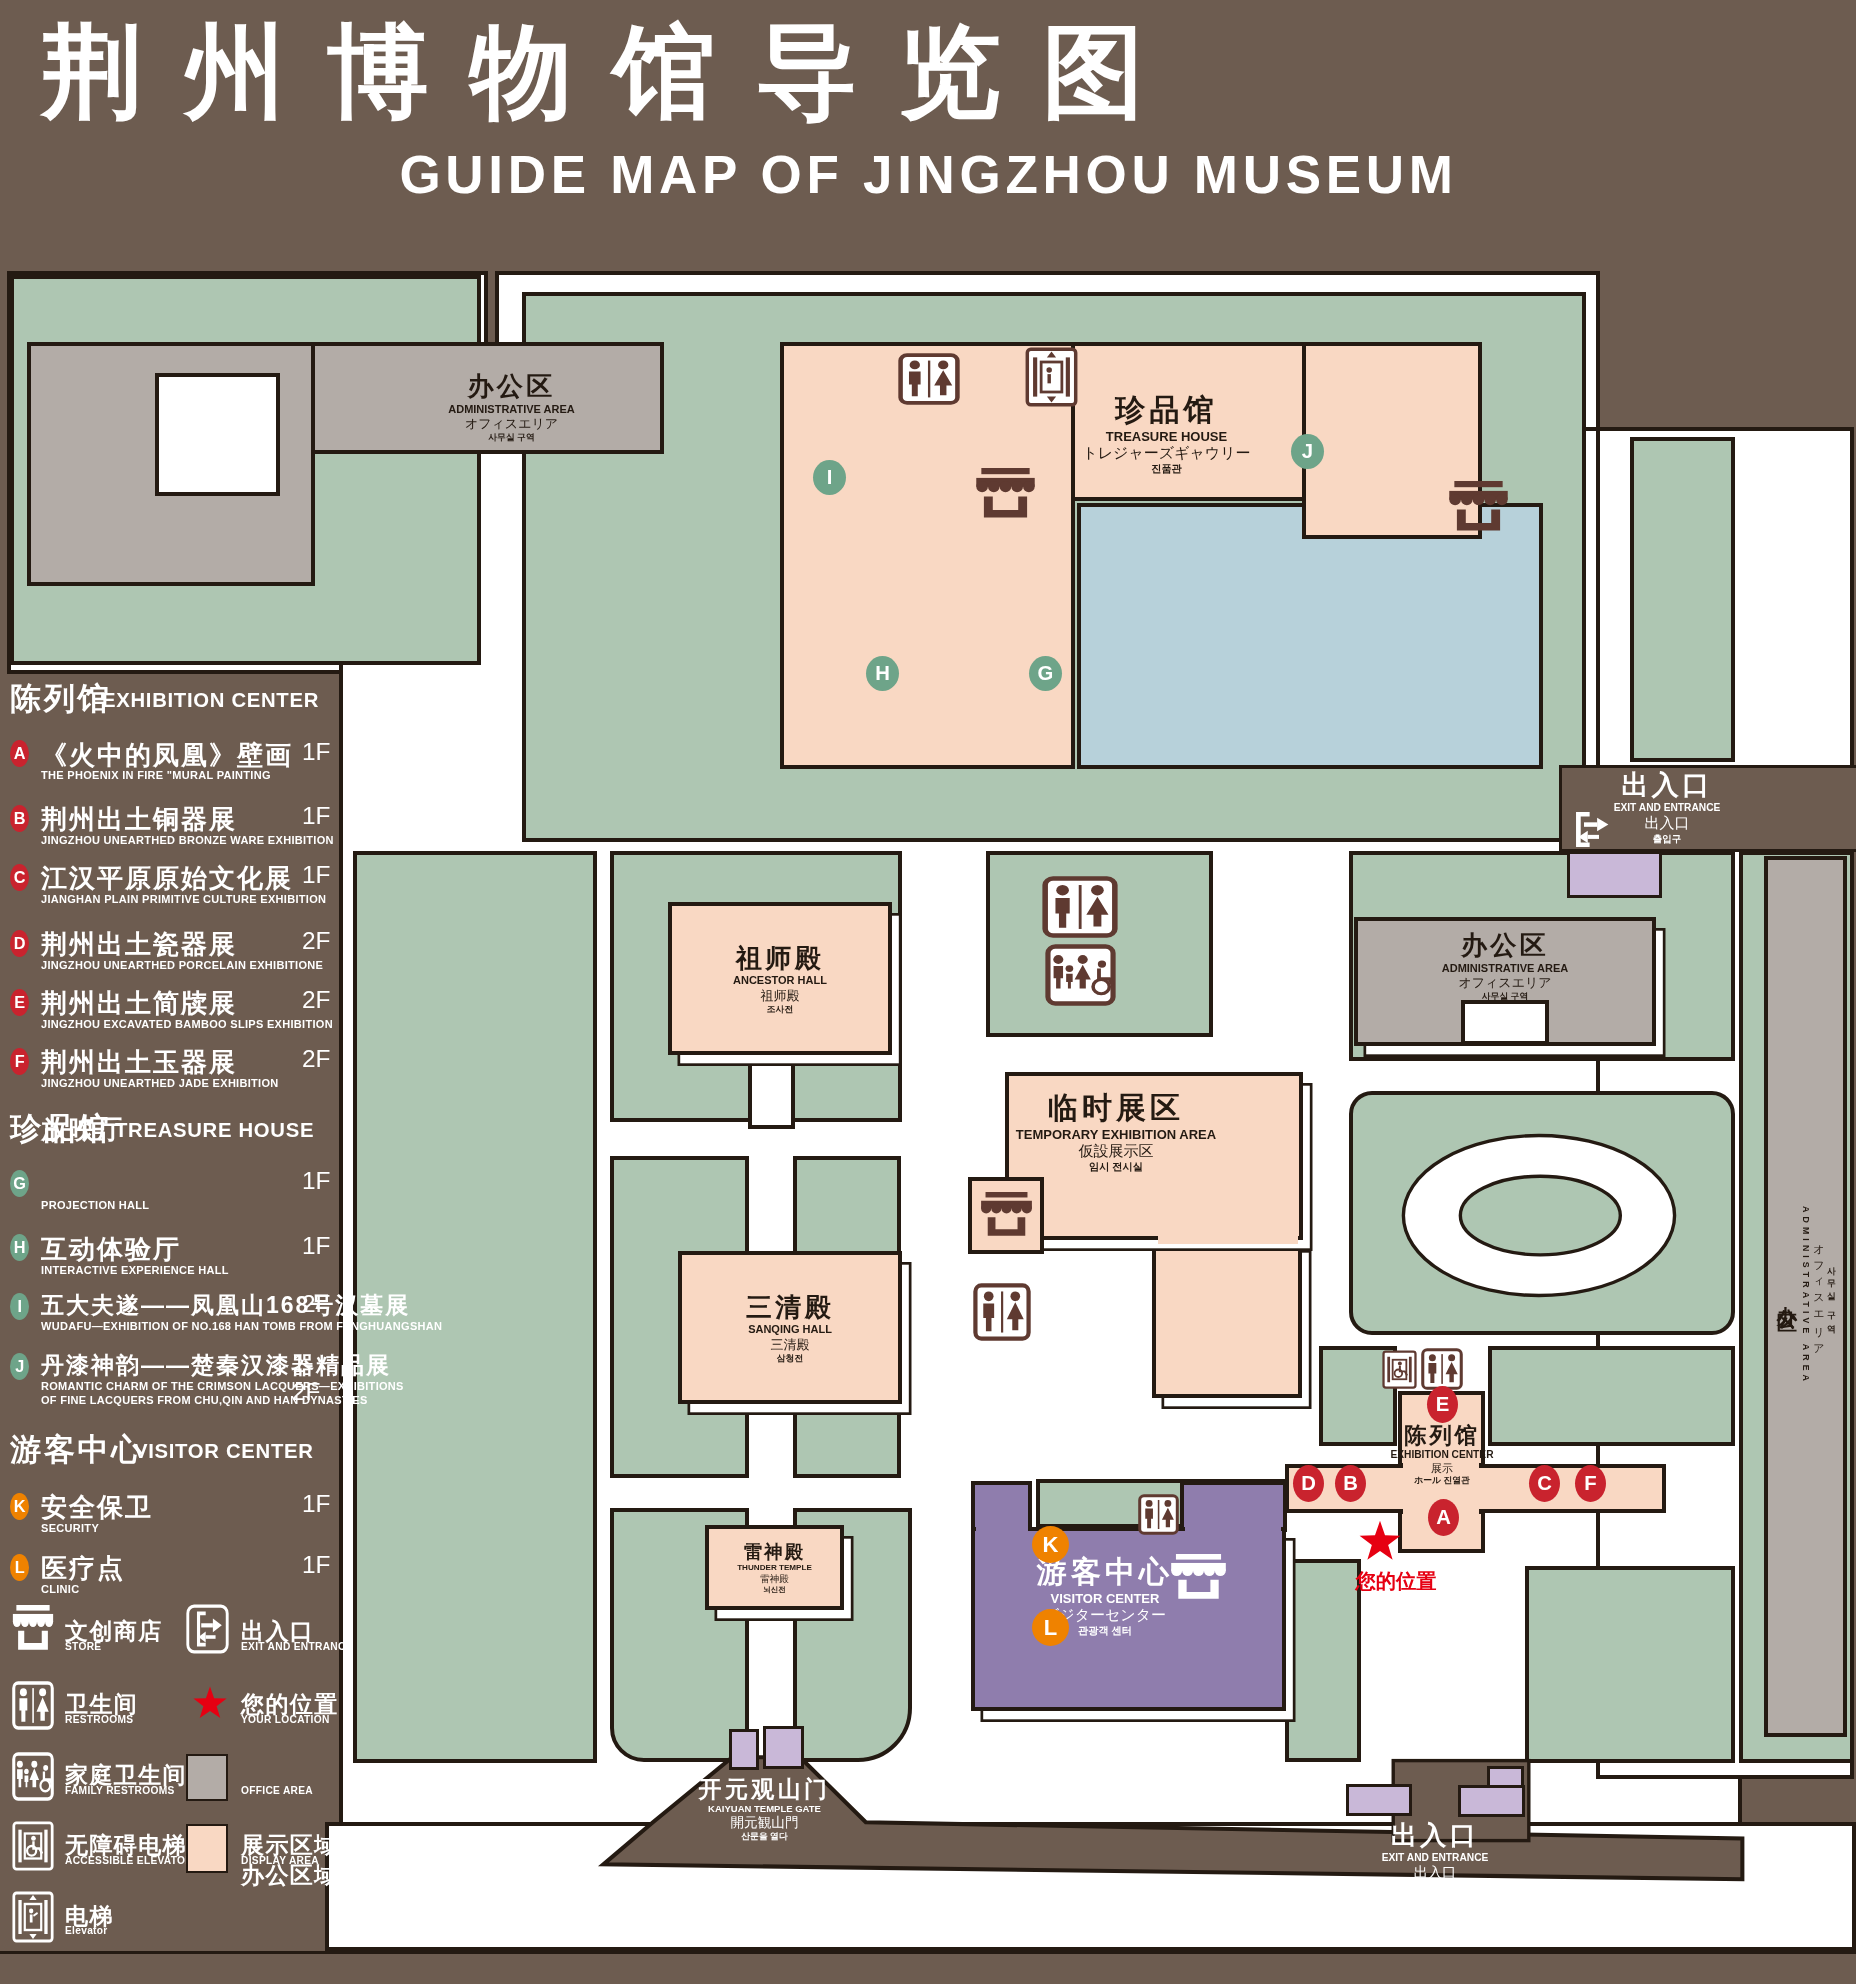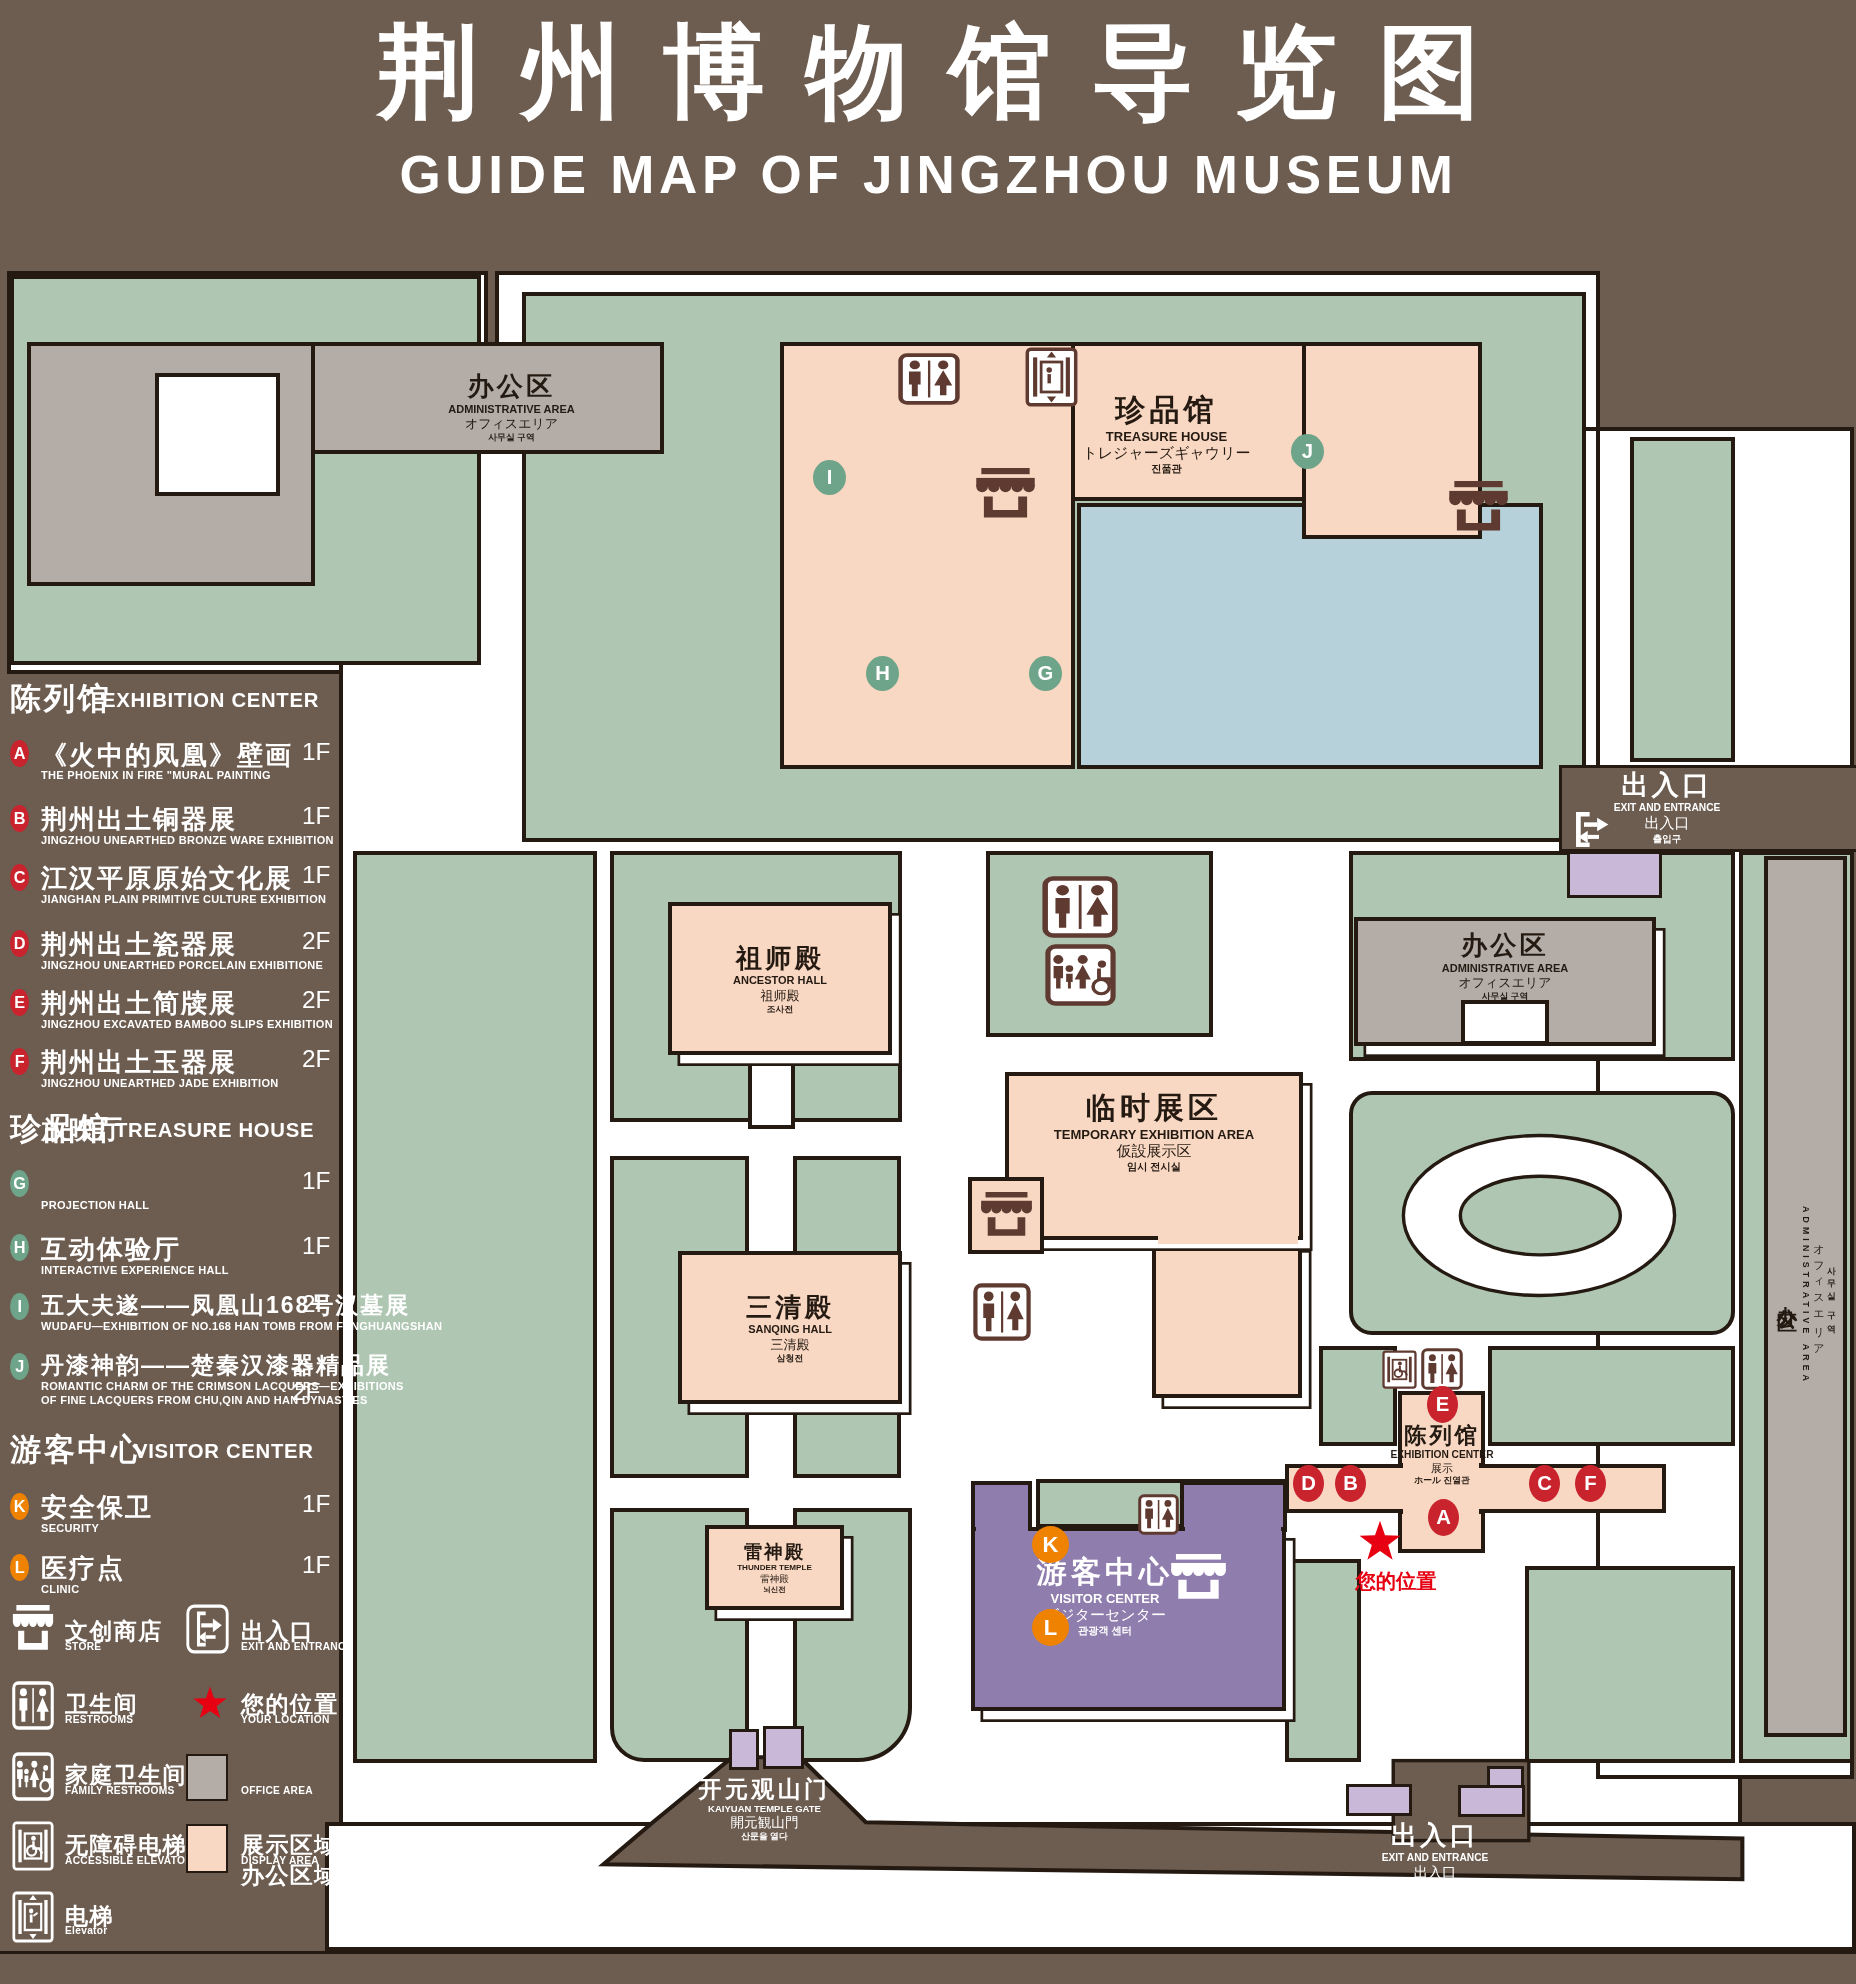--- a/index.html
+++ b/index.html
@@ -50,21 +50,21 @@
   .hd-cn{position:absolute;font-size:31px;font-weight:800;letter-spacing:2.7px;white-space:nowrap}
   .hd-en{position:absolute;font-size:20.3px;font-weight:800;letter-spacing:0.7px;white-space:nowrap}
   .sym-cn{position:absolute;font-size:23px;font-weight:700;letter-spacing:1.4px;white-space:nowrap}
   .sym-en{position:absolute;font-size:10.2px;font-weight:700;letter-spacing:0.3px;white-space:nowrap}
   .i{position:absolute}
   .i svg{width:100%;height:100%;display:block}
   .ic-w{color:#ffffff}
   .ic-b{color:#5f3a31}
   .vert{writing-mode:vertical-rl;text-align:center;color:#241a12}
   .vert span{display:block;letter-spacing:4.1px}
-  .title-cn{position:absolute;left:0;top:5.4px;width:100%;text-align:center;font-size:102px;font-weight:800;letter-spacing:41px;text-indent:41px;white-space:nowrap}
+  .title-cn{position:absolute;left:0;top:5.4px;width:100%;text-align:left;font-size:102px;font-weight:800;letter-spacing:41px;text-indent:41px;white-space:nowrap}
   .title-en{position:absolute;left:0;top:144px;width:100%;text-align:center;font-size:53px;font-weight:700;letter-spacing:4.7px;white-space:nowrap}
 </style>
 </head>
 <body>
 
 <div class="title-cn">荆州博物馆导览图</div>
 <div class="title-en">GUIDE MAP OF JINGZHOU MUSEUM</div>
 
 <div class="abs" id="map" style="left:0;top:0;width:1857px;height:1985px">
 
@@ -159,21 +159,21 @@
       <span class="c1">雷神殿</span>
       <span class="c2">THUNDER TEMPLE</span>
       <span class="c3">雷神殿</span>
       <span class="c4">뇌신전</span>
     </div>
   </div>
 
   <div class="pink shadow" style="left:1152px;top:1239px;width:150px;height:159px"></div>
   <div class="pink shadow" style="left:1005px;top:1072px;width:298px;height:168px"></div>
   <div class="pink-f" style="left:1158px;top:1228px;width:140px;height:16.3px"></div>
-  <div class="bl s-big" style="left:1010px;top:1090px;width:288px">
+  <div class="bl s-big" style="left:972px;top:1090px;width:288px">
     <span class="c1">临时展区</span>
     <span class="c2">TEMPORARY EXHIBITION AREA</span>
     <span class="c3">仮設展示区</span>
     <span class="c4">임시 전시실</span>
   </div>
   <div class="pink" style="left:968px;top:1177px;width:76px;height:77px"></div>
 
   <div class="purp" style="left:971px;top:1481px;width:61px;height:51px"></div>
   <div class="purp" style="left:1180px;top:1481px;width:107px;height:51px"></div>
   <div class="purp shadow" style="left:971px;top:1527px;width:315px;height:184px"></div>

